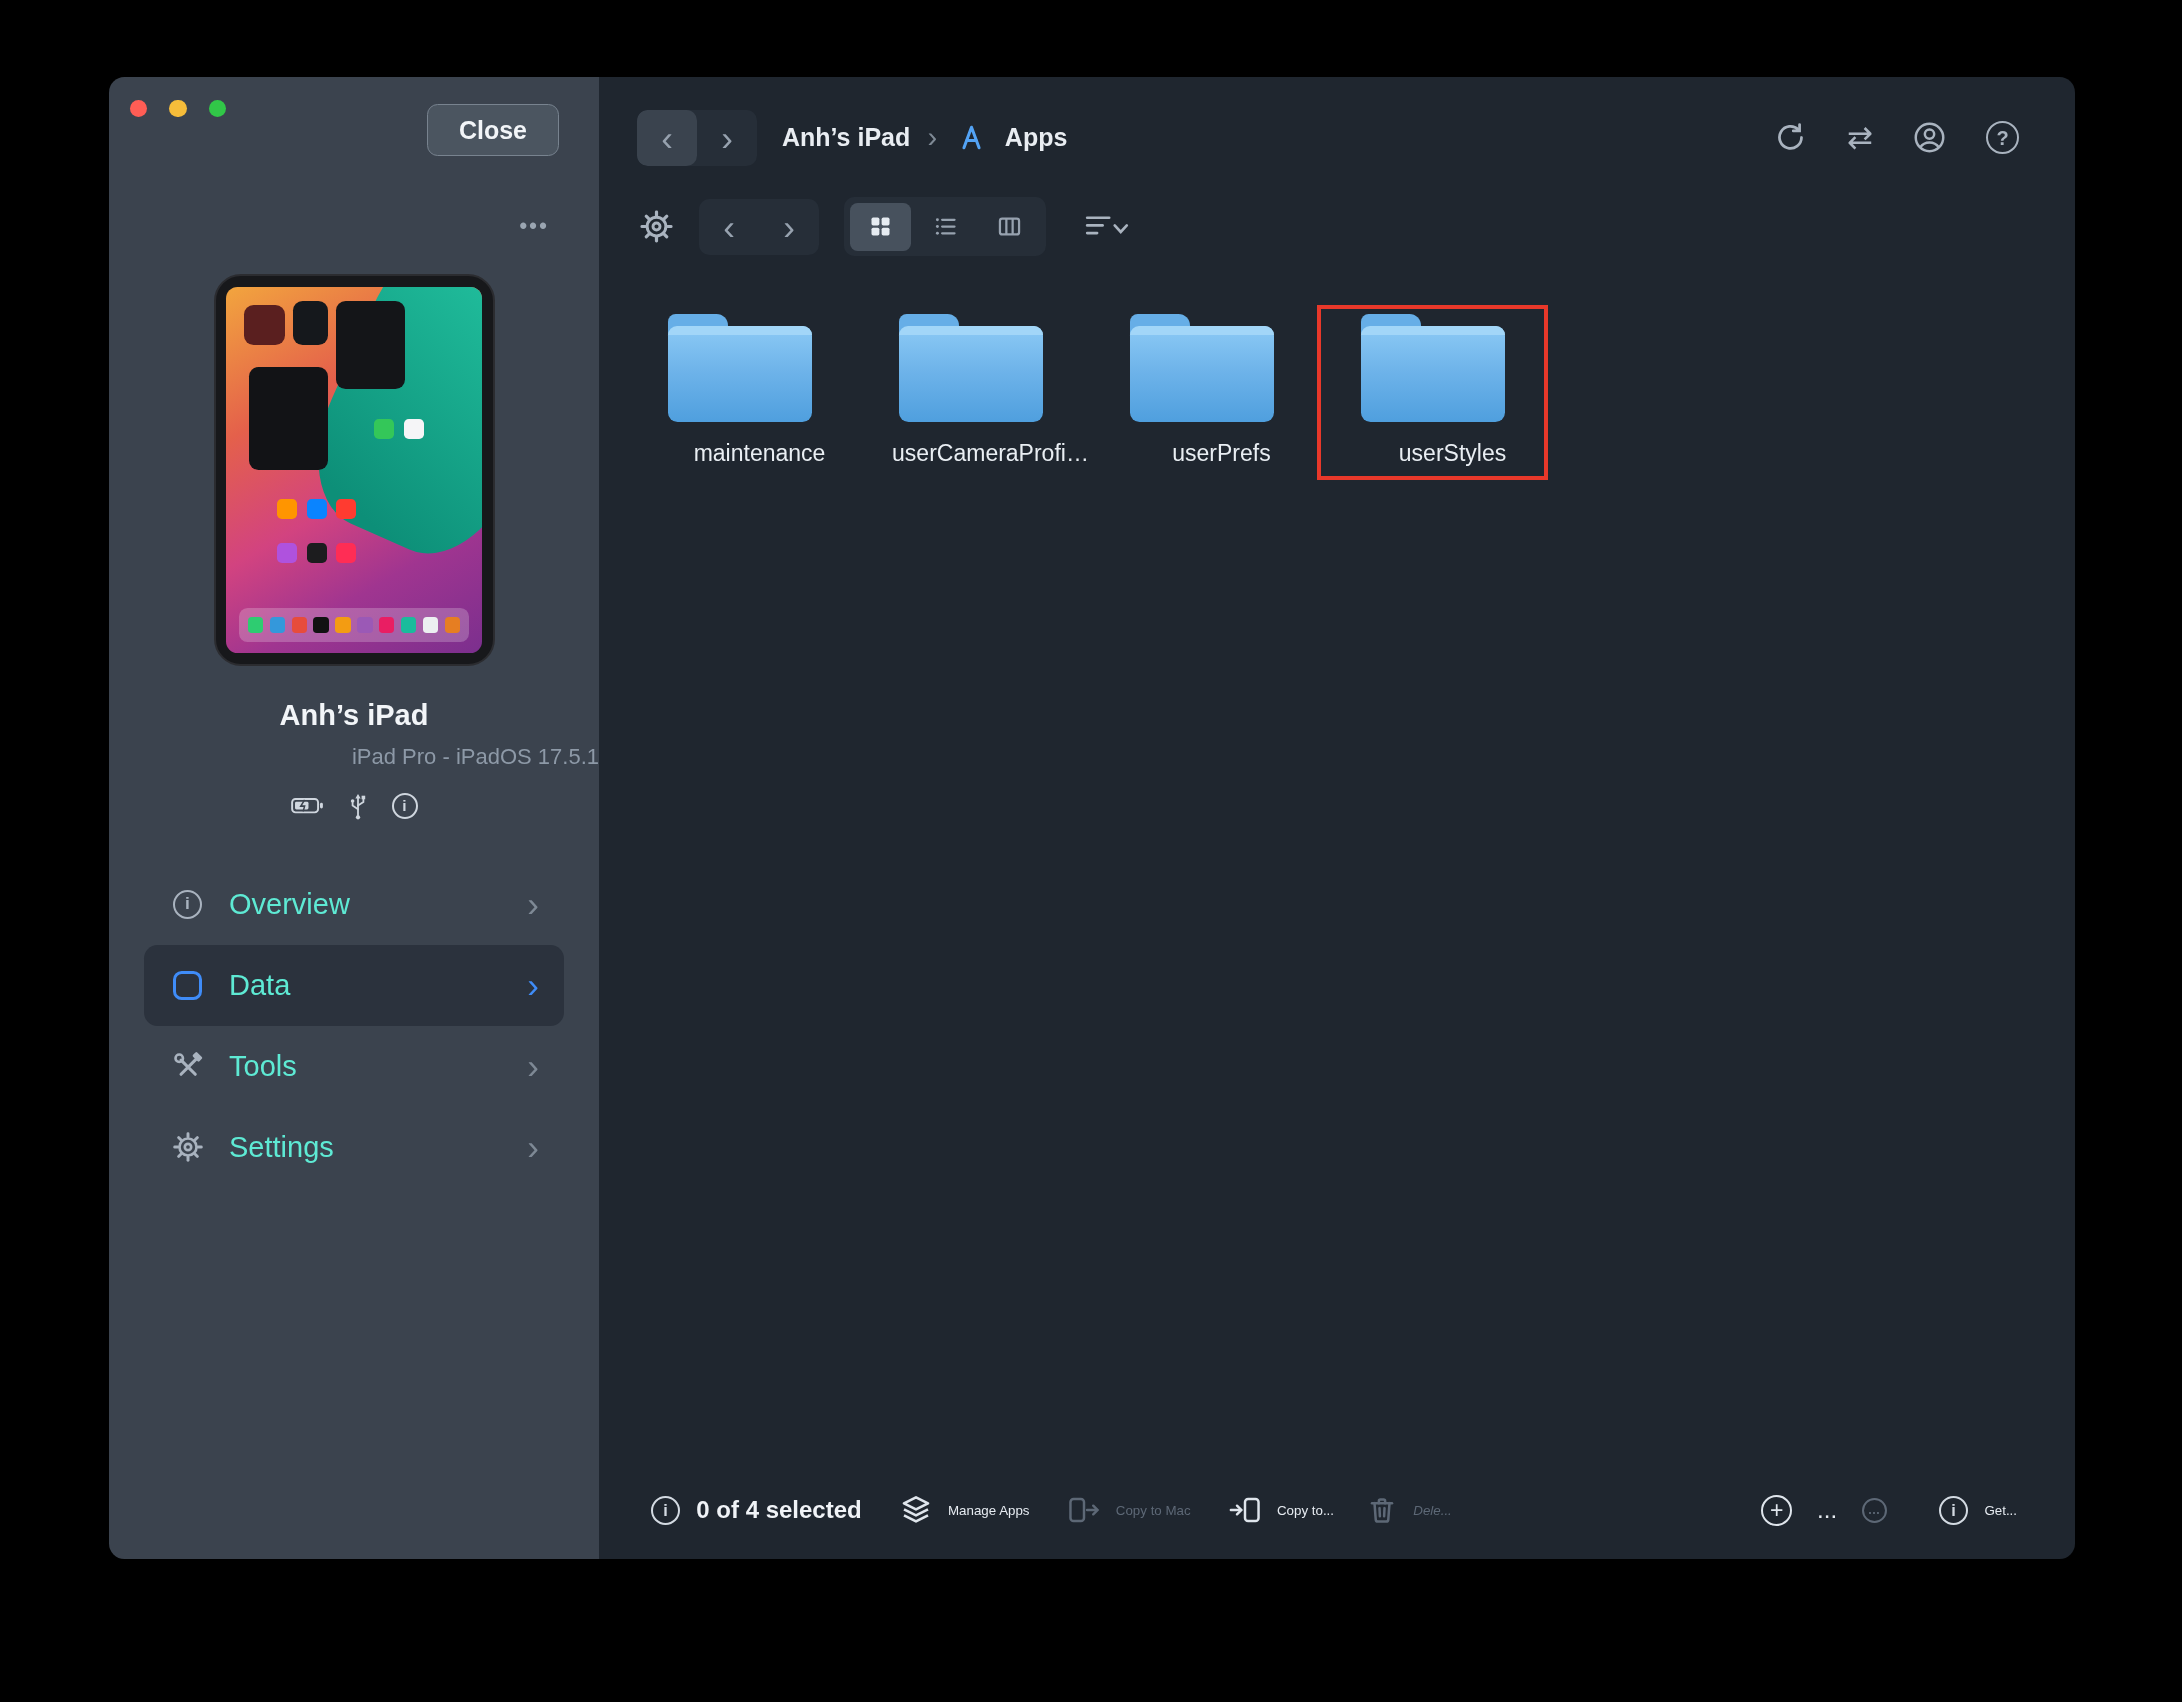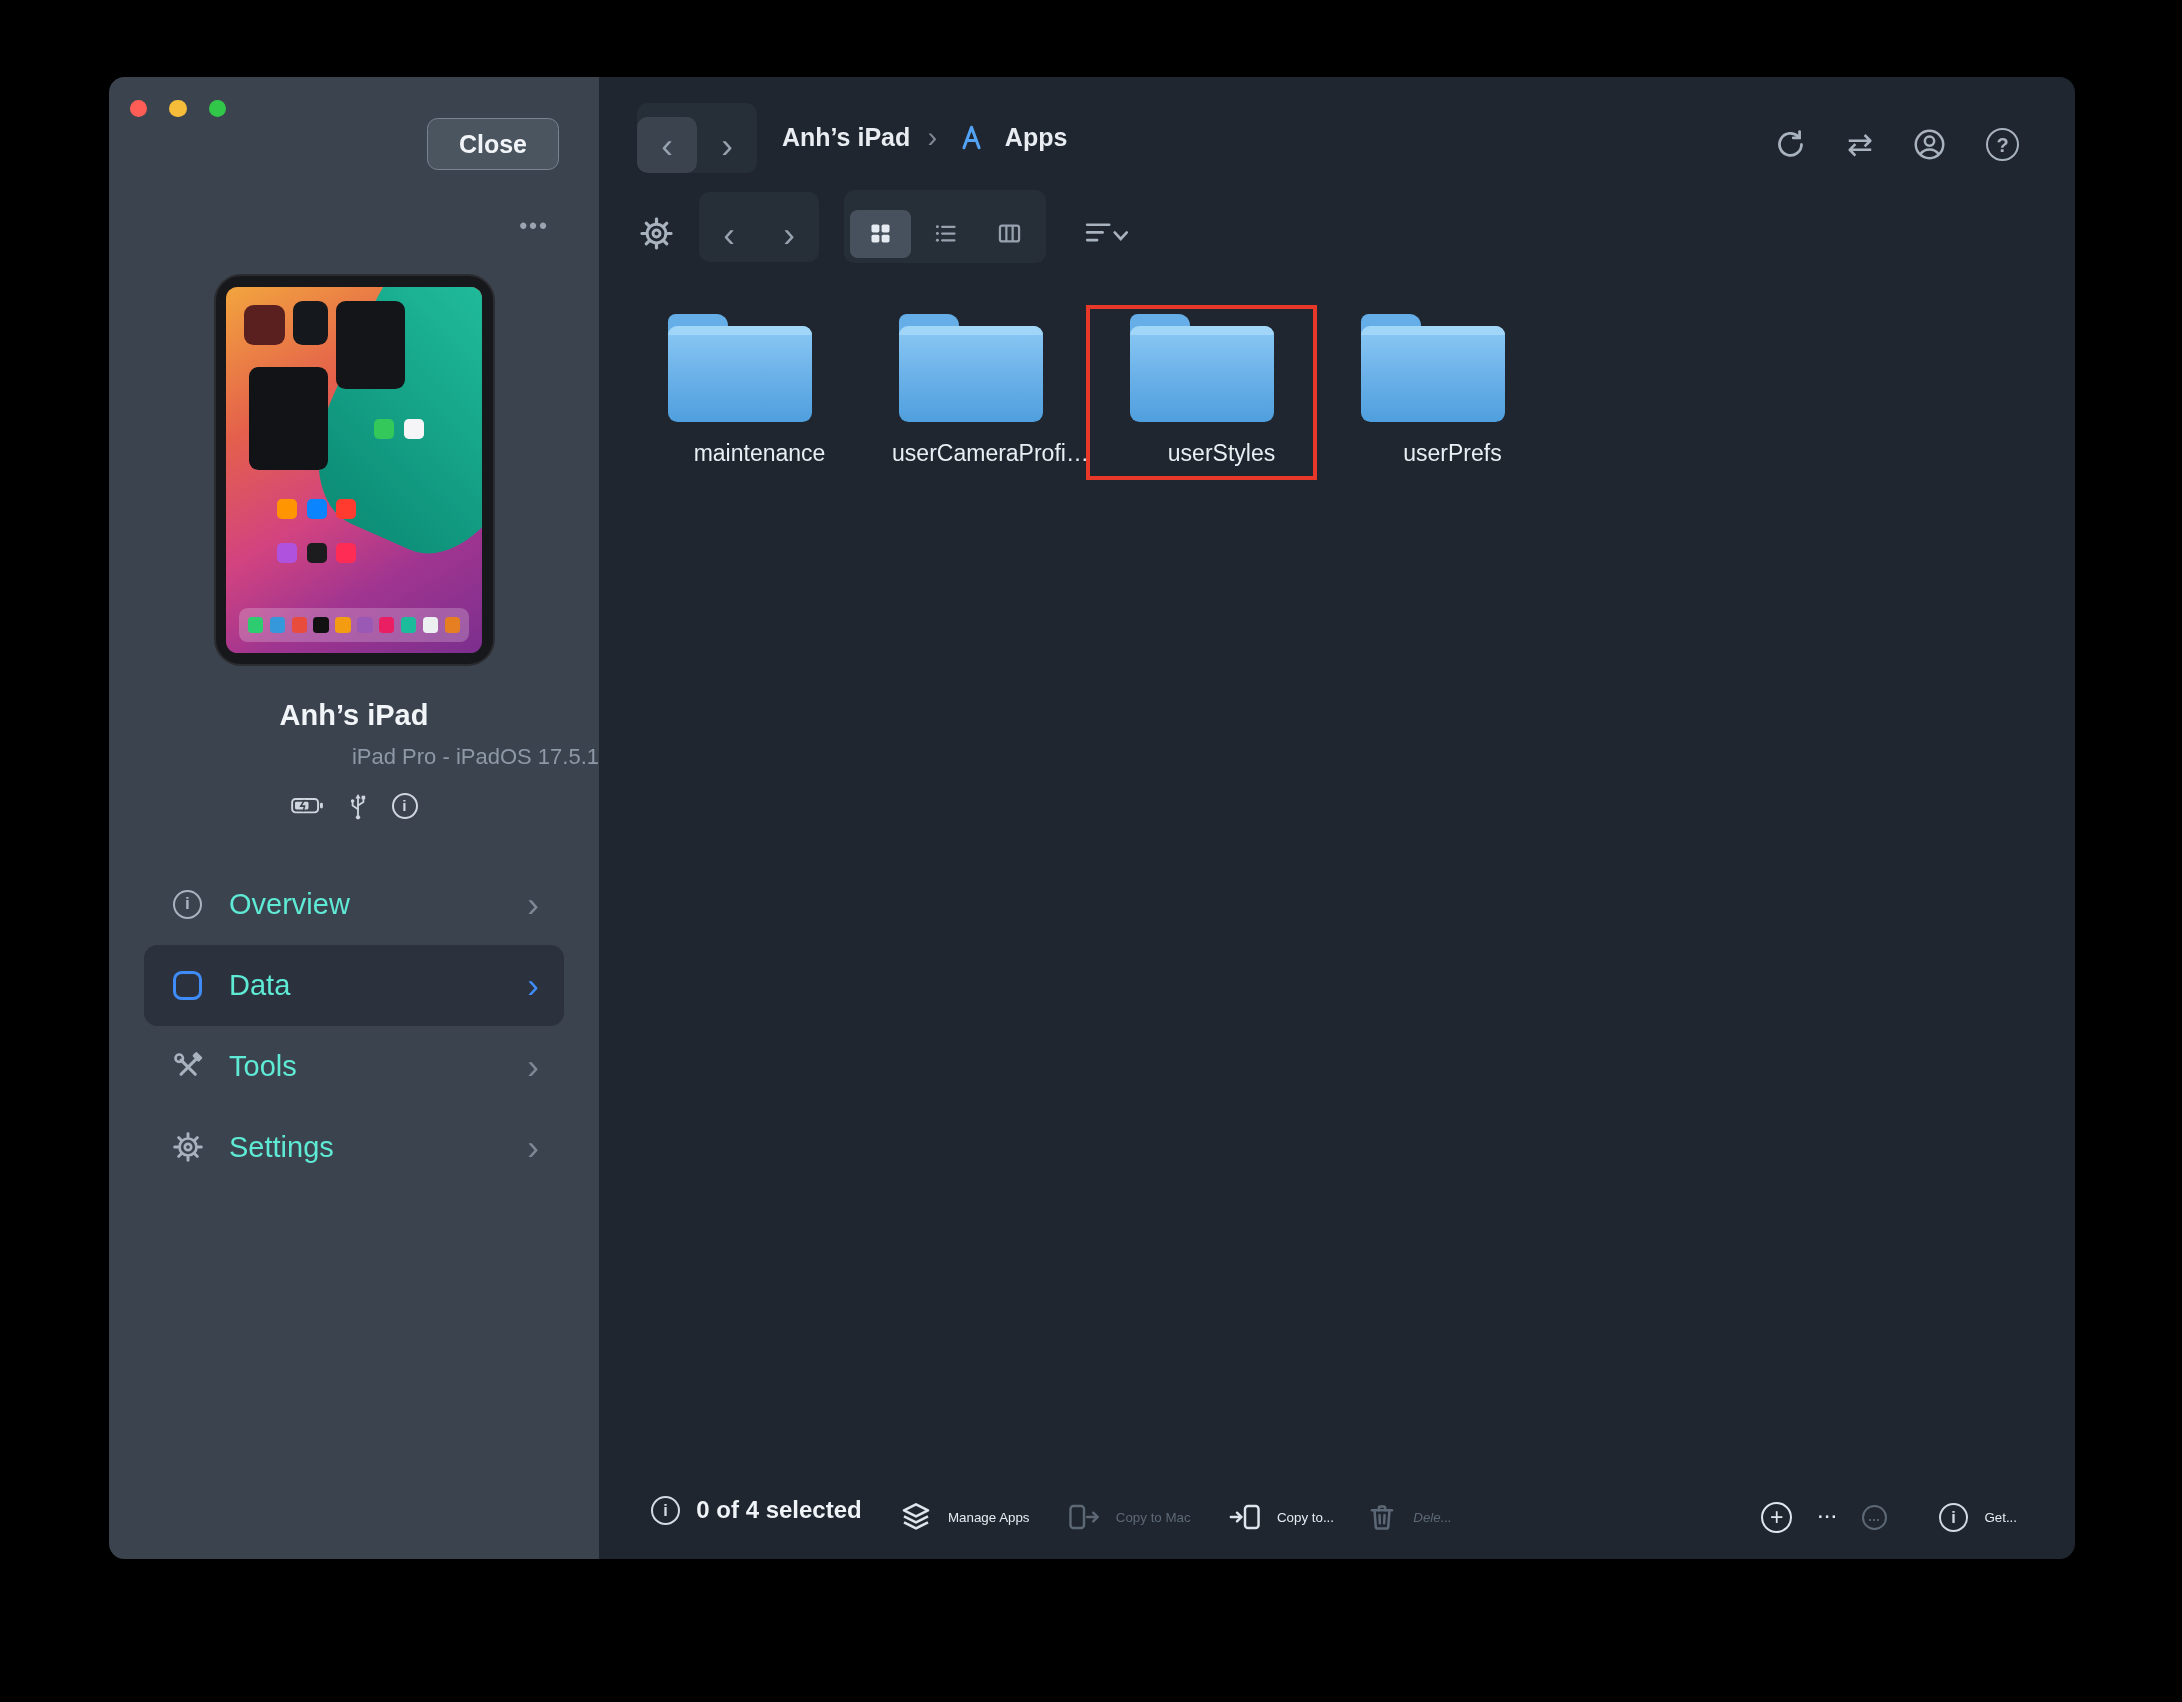--- a/index.html
+++ b/index.html
@@ -1,17 +1,17 @@
 <!DOCTYPE html>
 <html><head>
 <meta charset="utf-8">
 <style>
   * { box-sizing: border-box; margin: 0; padding: 0; }
   html, body { width: 2183px; height: 1702px; background: #000; font-family: "Liberation Sans", sans-serif; }
-  button { background: none; border: none; color: inherit; font-family: inherit; cursor: pointer; margin-top: 14px; }
+  button { background: none; border: none; color: inherit; font-family: inherit; cursor: pointer; }
 
   #screen { position: relative; width: 2183px; height: 1702px; background: #000; overflow: hidden; }
 
   .window {
     position: absolute; left: 109px; top: 77px; width: 1966px; height: 1482px;
     border-radius: 15.4px; overflow: hidden; display: flex;
     box-shadow: 0 29px 77px rgba(0,0,0,.8);
   }
 
   
@@ -360,27 +360,27 @@
       <div class="content">
         <div class="folder-grid">
           <div class="folder-cell">
             <div class="folder"></div>
             <div class="folder-label">maintenance</div>
           </div>
           <div class="folder-cell">
             <div class="folder"></div>
             <div class="folder-label">userCameraProfi…</div>
           </div>
+          <div class="folder-cell">
+            <div class="folder"></div>
+            <div class="folder-label">userPrefs</div>
+          </div>
           <div class="folder-cell highlighted">
             <div class="folder"></div>
             <div class="folder-label">userStyles</div>
-          </div>
-          <div class="folder-cell">
-            <div class="folder"></div>
-            <div class="folder-label">userPrefs</div>
           </div>
         </div>
       </div>
 
       <div class="statusbar">
         <div class="sb-group">
           <span class="circle-glyph" style="width:29px;height:29px;font-size:16.3px;color:#d3dae2;">i</span>
           <span class="sb-label sb-selection">0 of 4 selected</span>
         </div>
 

